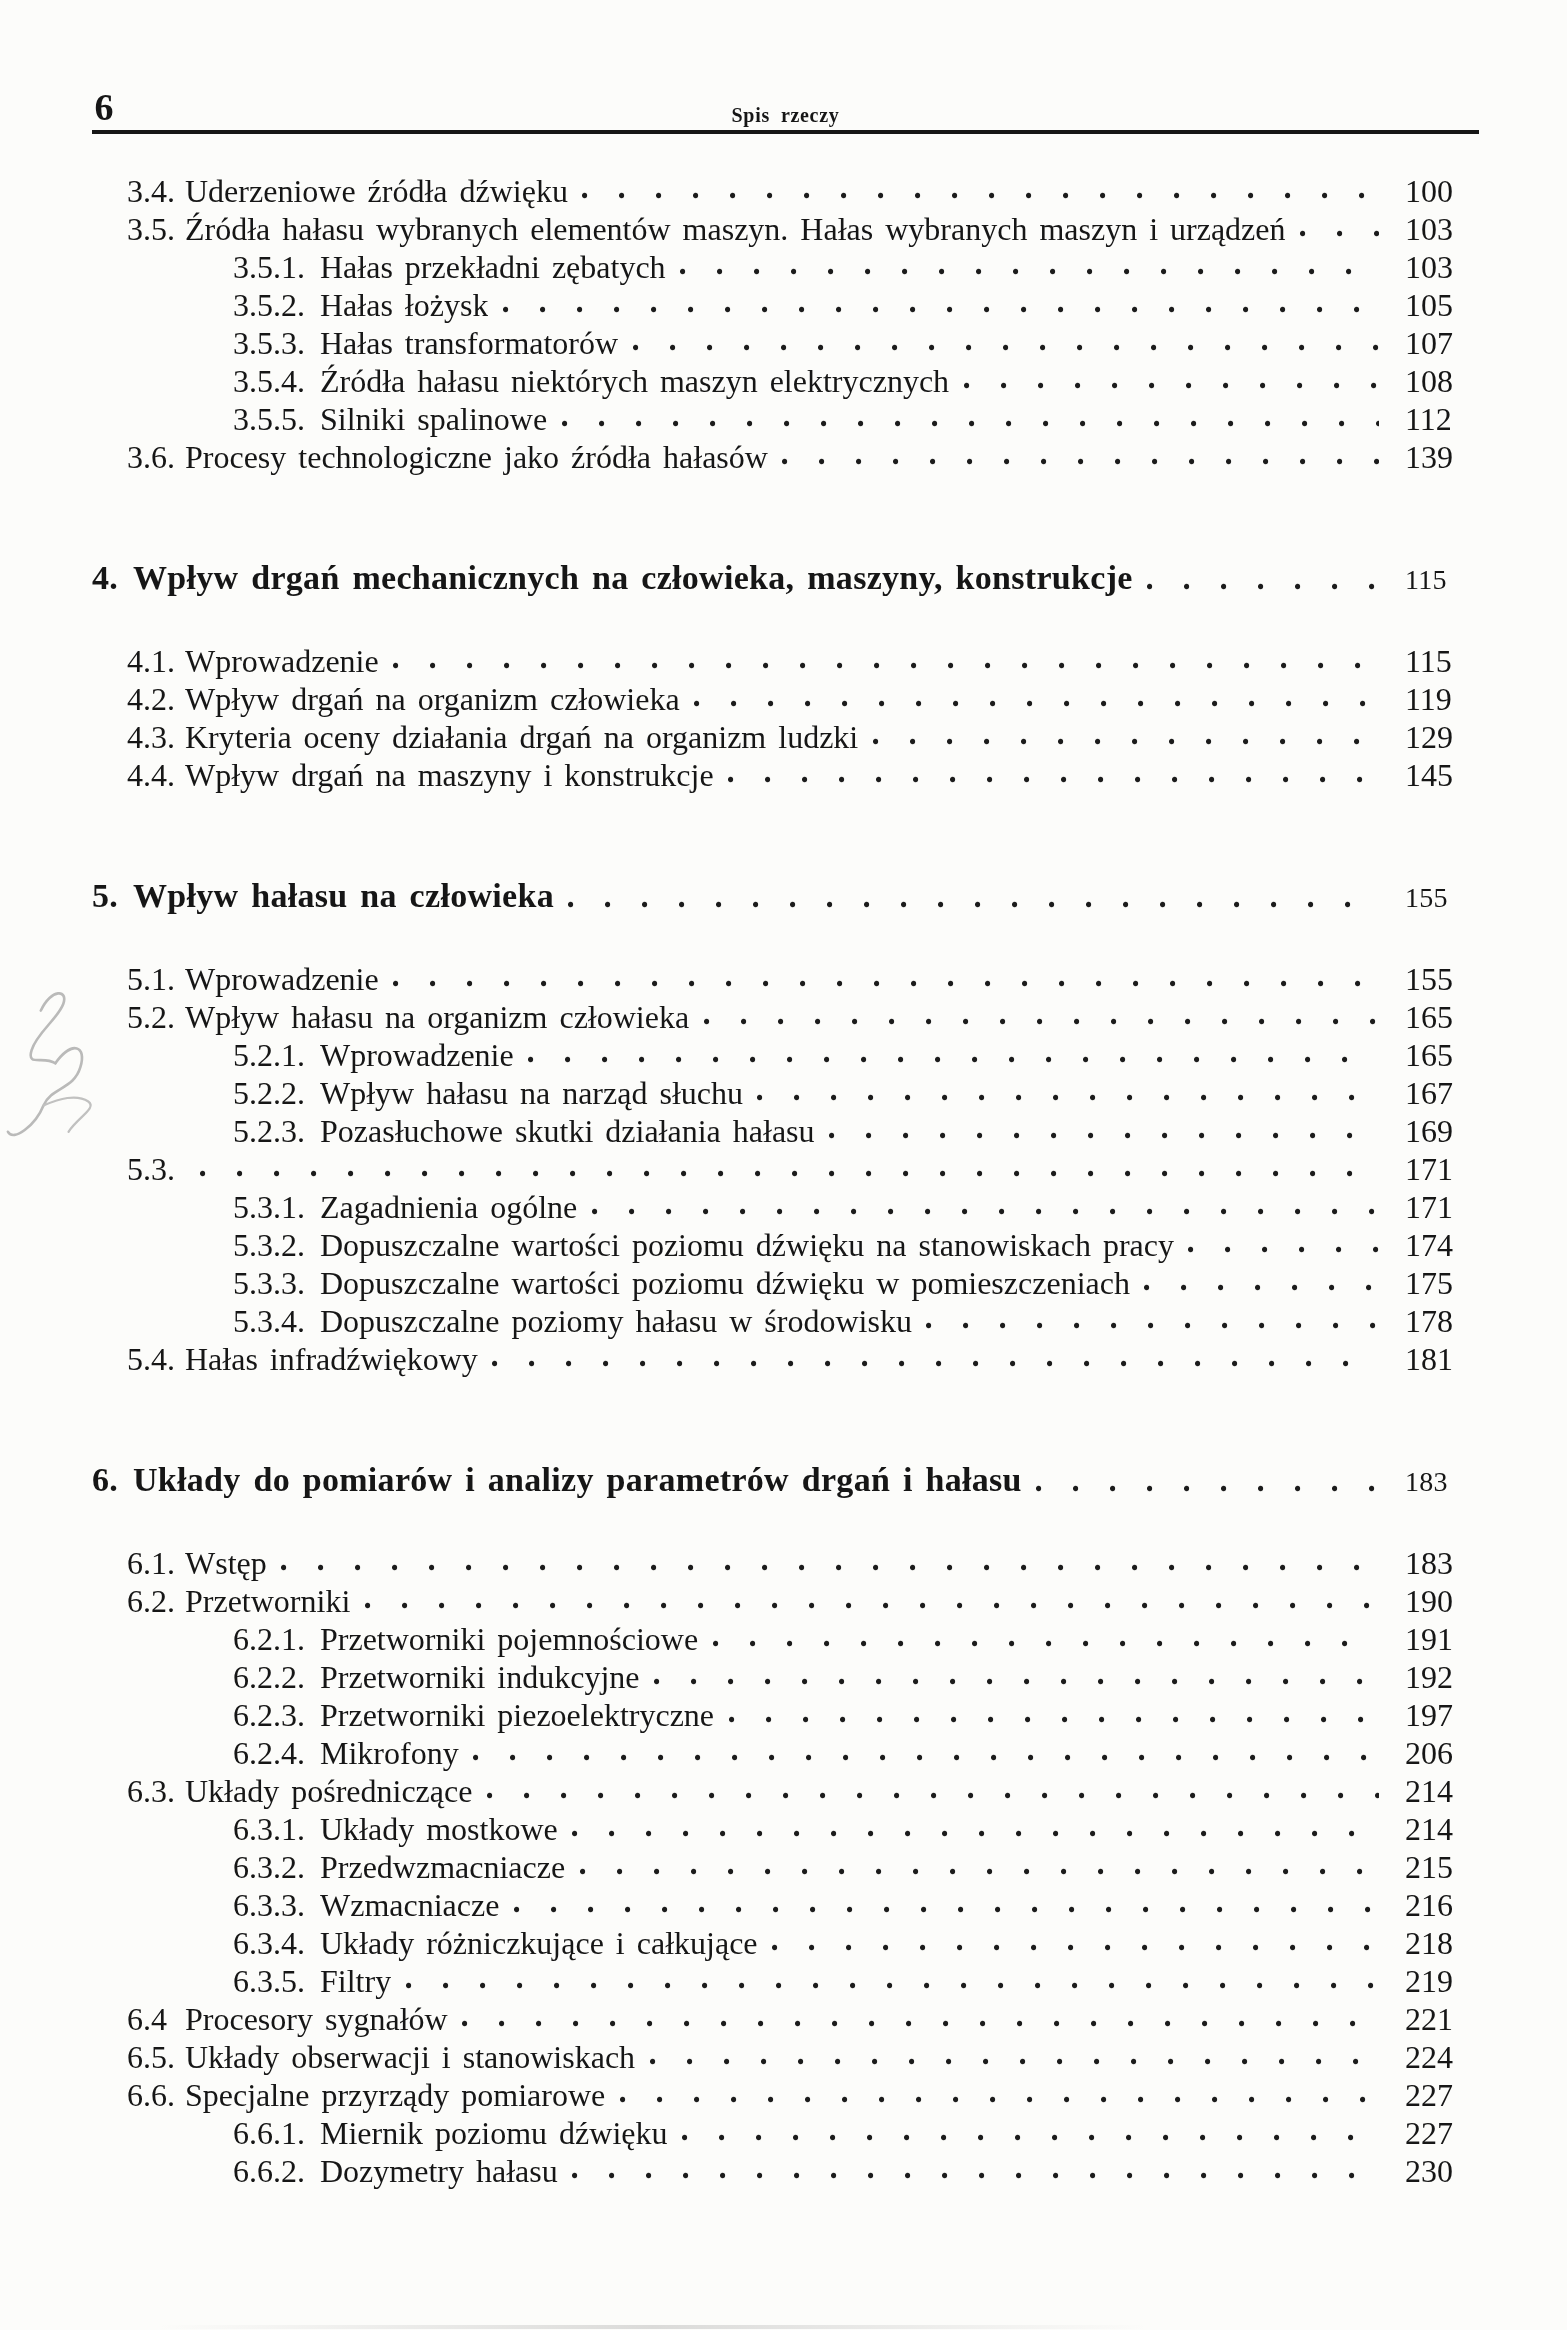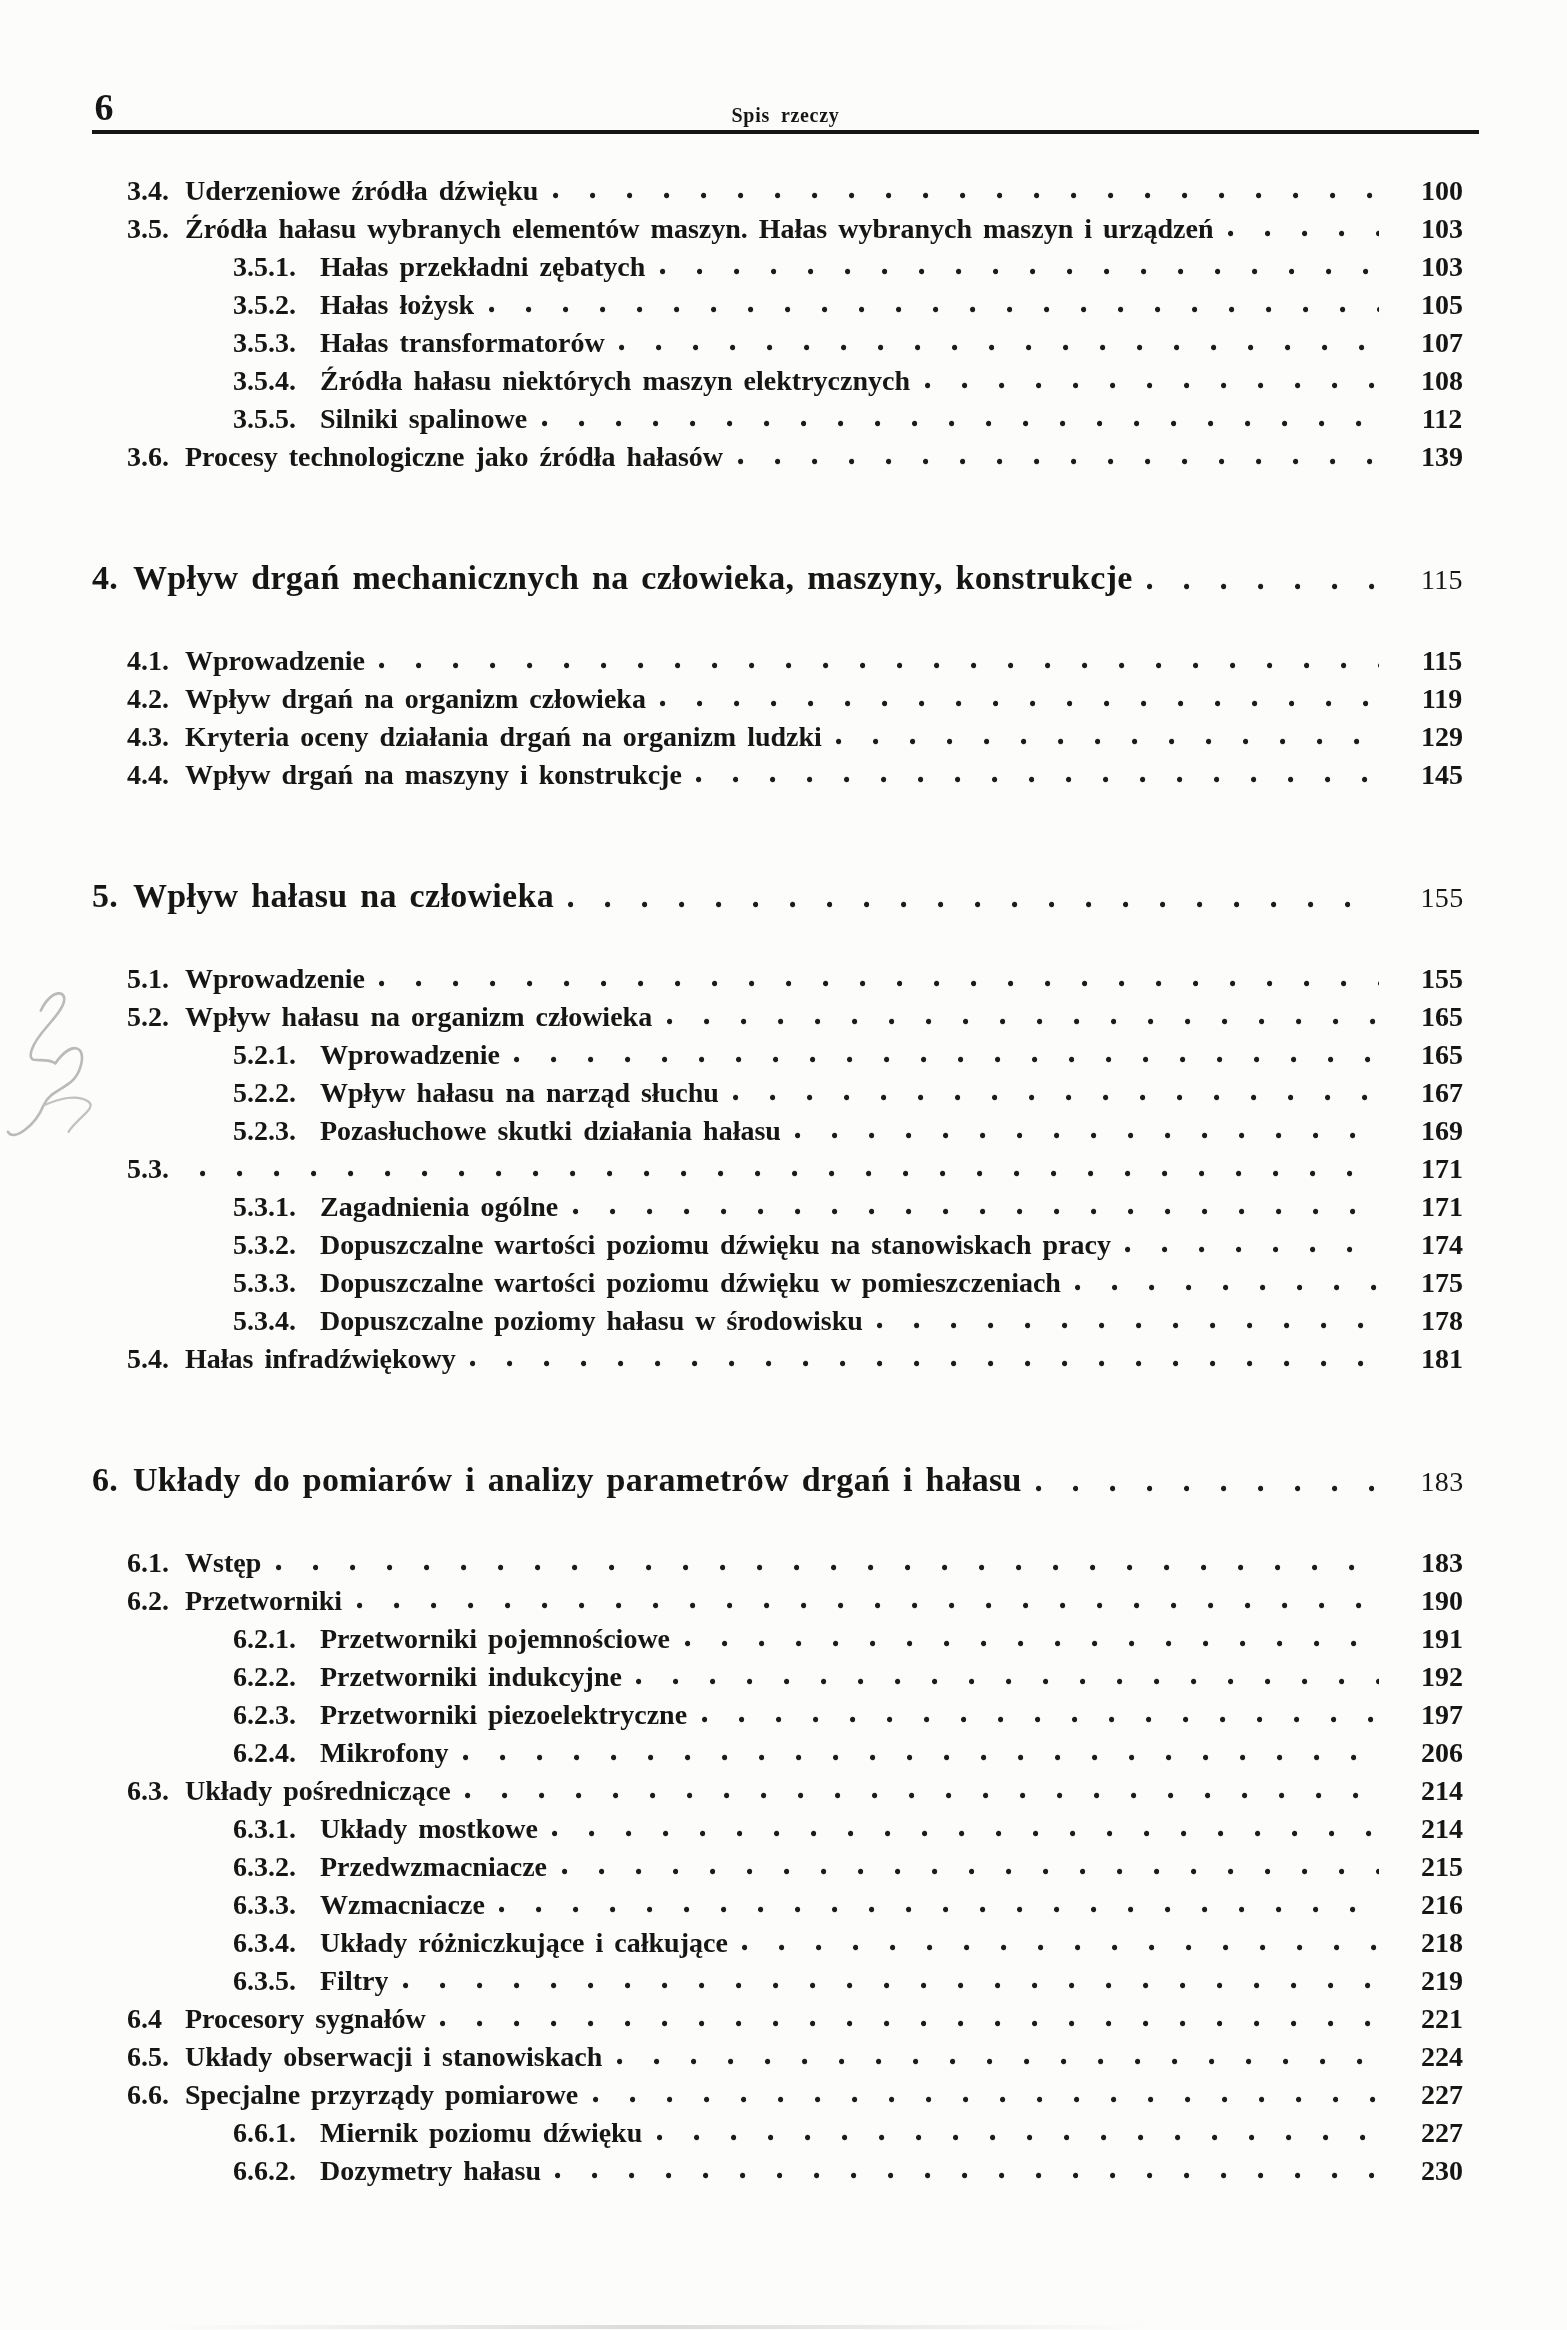--- a/index.html
+++ b/index.html
@@ -49,28 +49,27 @@
     border-bottom: 4px solid #161616;
   }
   
   .toc {
     margin: 38px 89px 0 92px;
   }
   .row {
     display: flex;
     align-items: baseline;
     line-height: 38px;
-    font-size: 28px;
+    font-size: 32px;
     word-spacing: 4px;
     white-space: nowrap;
-    font-weight: bold;
   }
   .row .num   { flex: 0 0 auto; }
   .row .title { flex: 0 1 auto; overflow: hidden; }
-  .row .pg    { flex: 0 0 auto; min-width: 74px; text-align: center; }
+  .row .pg    { flex: 0 0 auto; min-width: 74px; text-align: left; }
   .leader {
     flex: 1 1 20px;
     min-width: 16px;
     height: 6.6px;
     align-self: flex-end;
     margin: 0 26.4px 11.2px 14.5px;
     background-image: radial-gradient(circle at 2.6px 3.3px, #1b1b1b 2.2px, rgba(0,0,0,0) 3px);
     background-size: 37px 6.6px;
     background-repeat: repeat-x;
     background-position: left bottom;

